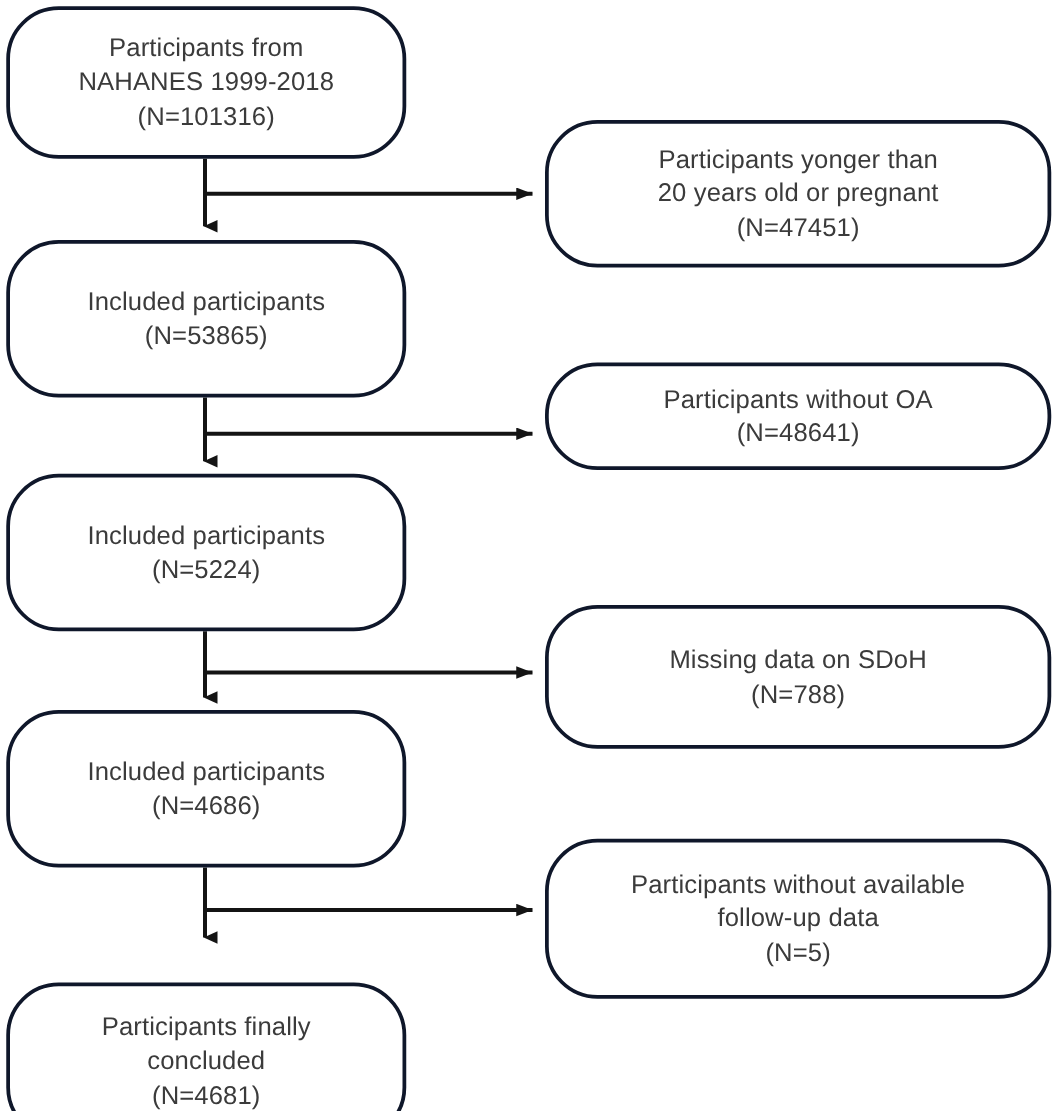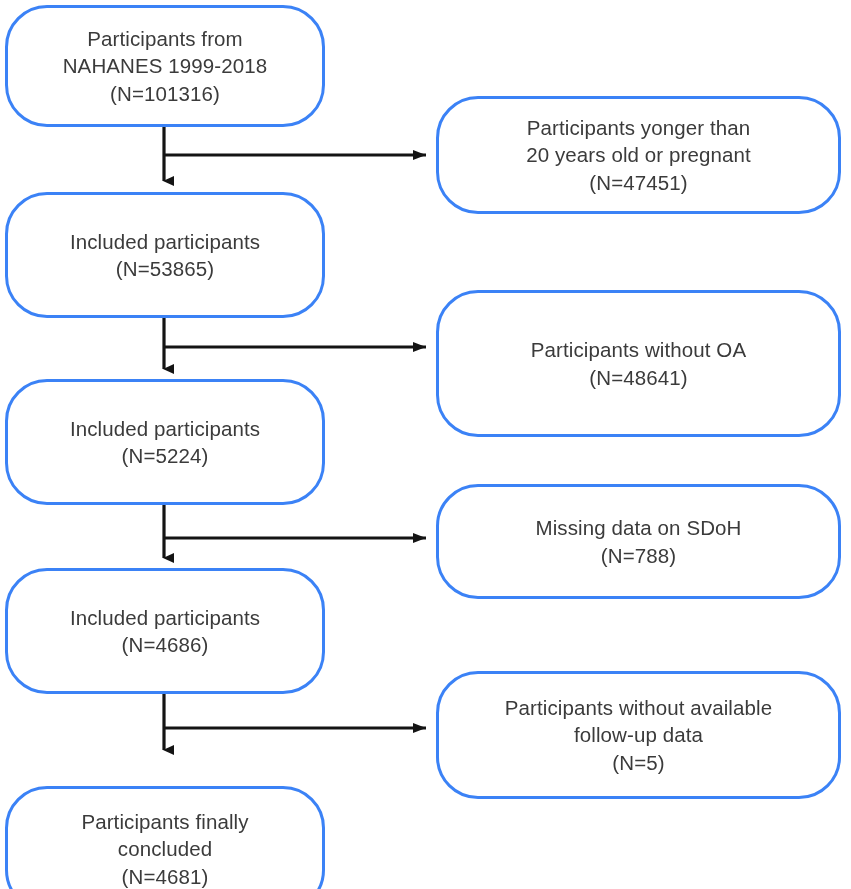--- a/index.html
+++ b/index.html
@@ -23,21 +23,21 @@
     position: absolute;
     left: 0;
     top: 0;
     width: 851px;
     height: 889px;
     pointer-events: none;
   }
   .node-box {
     position: absolute;
     box-sizing: border-box;
-    border: 3px solid #3b82f6;
+    border: 3px solid #0f172a;
     border-radius: 42px;
     background: #ffffff;
     display: flex;
     align-items: center;
     justify-content: center;
     text-align: center;
     color: #3b3b3b;
     font-size: 20.5px;
     line-height: 1.34;
     letter-spacing: 0.1px;
@@ -53,21 +53,21 @@
   
   .col-right { left: 436px; width: 405px; }
 
   .row-1-left  { top: 5px;   height: 122px; }
   .row-2-left  { top: 192px; height: 126px; }
   .row-3-left  { top: 379px; height: 126px; }
   .row-4-left  { top: 568px; height: 126px; }
   .row-5-left  { top: 760px; height: 126px; margin-top: 26px; }
 
   .row-1-right { top: 96px;  height: 118px; }
-  .row-2-right { top: 290px; height: 147px; }
+  .row-2-right { top: 290px; height: 86px; }
   .row-3-right { top: 484px; height: 115px; }
   .row-4-right { top: 671px; height: 128px; }
 </style>
 </head>
 <body>
 
 <div id="flow-canvas">
 
   <svg id="connector-layer" viewBox="0 0 851 889" width="851" height="889" aria-hidden="true">
     <defs>

